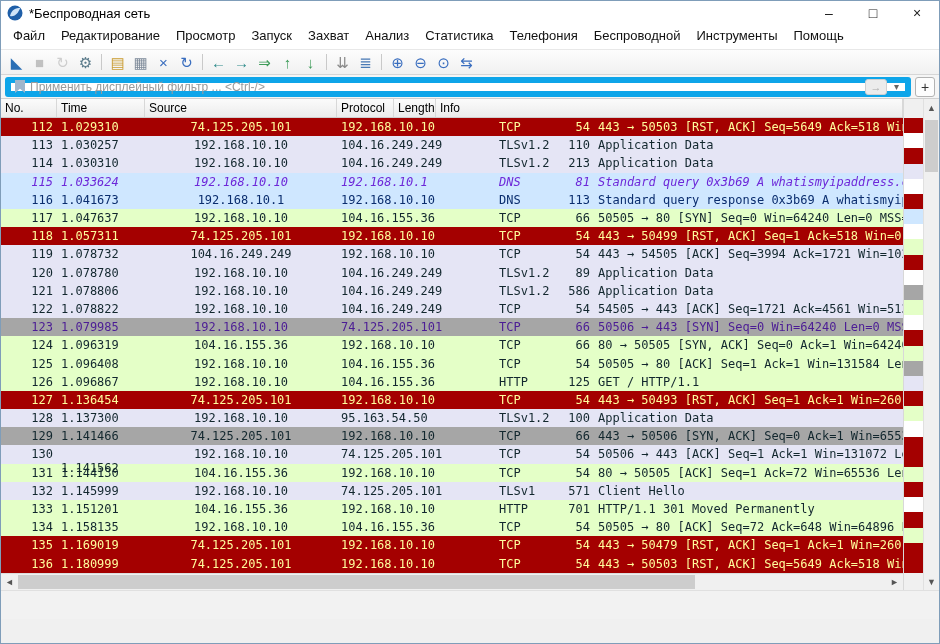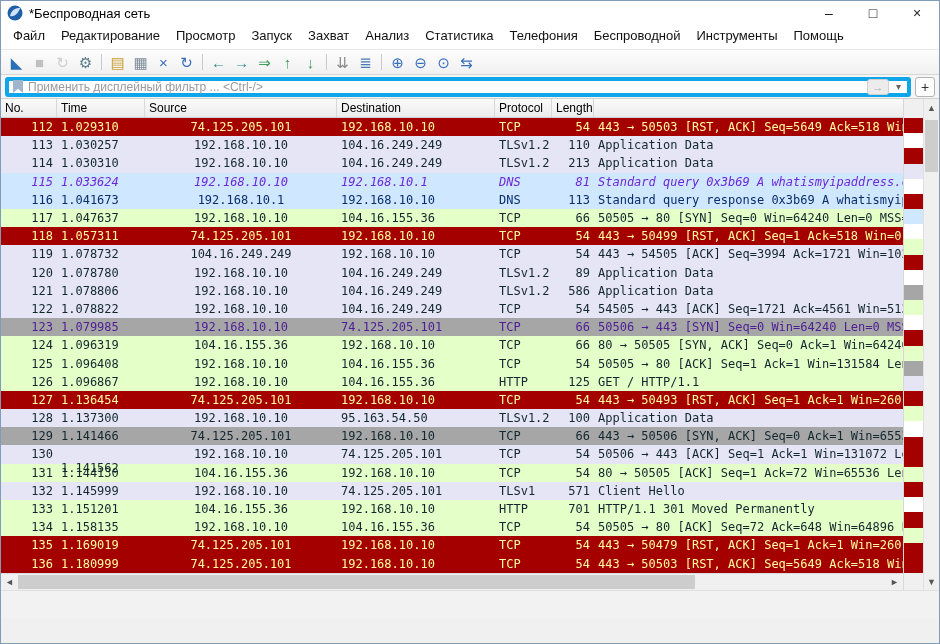--- a/index.html
+++ b/index.html
@@ -19,21 +19,21 @@
   .menu-item{padding:3px 8px;font-size:13px;color:#111;white-space:nowrap;}
 
   
   .toolbar{height:26px;background:linear-gradient(#fdfdfd,#f1f1f1);border-top:1px solid #e8e8e8;border-bottom:1px solid #d6d6d6;display:flex;align-items:center;padding:0 4px;flex:0 0 auto;}
   .tb-btn{width:23px;height:22px;display:flex;align-items:center;justify-content:center;font-size:15px;line-height:1;}
   .tb-btn.disabled{opacity:.35;filter:grayscale(1);}
   .tb-sep{width:1px;height:16px;background:#c9c9c9;margin:0 4px;}
 
   
   .filterbar{height:24px;background:#f5f5f5;border-bottom:1px solid #d0d0d0;display:flex;align-items:center;padding:2px 4px;gap:4px;flex:0 0 auto;}
-  .filter-wrap{flex:1;display:flex;align-items:center;background:#fff;border:4px solid #0ea5e9;border-radius:3px;height:20px;padding:0 4px;gap:5px;}
+  .filter-wrap{flex:1;display:flex;align-items:center;background:#fff;border:6px solid #0ea5e9;border-radius:3px;height:20px;padding:0 4px;gap:5px;}
   .bookmark{width:10px;height:13px;background:#9fb6cc;clip-path:polygon(0 0,100% 0,100% 100%,50% 68%,0 100%);flex:0 0 auto;}
   .filter-input{border:none;outline:none;flex:1;font-size:12px;color:#333;background:transparent;font-family:"Liberation Sans",sans-serif;}
   .filter-input::placeholder{color:#9a9a9a;}
   .f-apply{width:22px;height:16px;border:1px solid #d0d0d0;border-radius:3px;background:#ececec;color:#aaa;font-size:11px;display:flex;align-items:center;justify-content:center;}
   .f-caret{color:#666;font-size:10px;padding:0 2px;}
   .f-plus{width:20px;height:20px;border:1px solid #b3b3b3;border-radius:3px;background:#fdfdfd;display:flex;align-items:center;justify-content:center;font-size:14px;color:#333;}
 
   
   .packet-area{display:flex;flex:0 0 auto;height:491px;background:#fff;}
   .table-col{width:902px;display:flex;flex-direction:column;}
@@ -139,23 +139,23 @@
     </div>
     <div class="f-plus">+</div>
   </div>
 
   <div class="packet-area">
     <div class="table-col">
       <div class="thead">
           <div class="th" style="width: 56px;">No.</div>
           <div class="th" style="width: 88px;">Time</div>
           <div class="th" style="width: 192px;">Source</div>
-          <div class="th" style="width: 158px;">Destination</div>
           <div class="th" style="width: 57px;">Protocol</div>
           <div class="th" style="width: 42px;">Length</div>
+          <div class="th" style="flex: 1 1 0%; width: auto;">Info</div>
         </div>
       <div class="tbody">
           <div class="row" style="background: rgb(164, 0, 0); color: rgb(255, 252, 156);">
             <div class="cell ar" style="width: 56px;">112</div>
             <div class="cell al" style="width: 88px;">1.029310</div>
             <div class="cell ac" style="width: 192px;">74.125.205.101</div>
             <div class="cell al" style="width: 158px;">192.168.10.10</div>
             <div class="cell al" style="width: 57px;">TCP</div>
             <div class="cell ar" style="width: 42px;">54</div>
             <div class="cell al" style="flex: 1 1 0%; width: auto;">443 → 50503 [RST, ACK] Seq=5649 Ack=518 Win=0</div>

